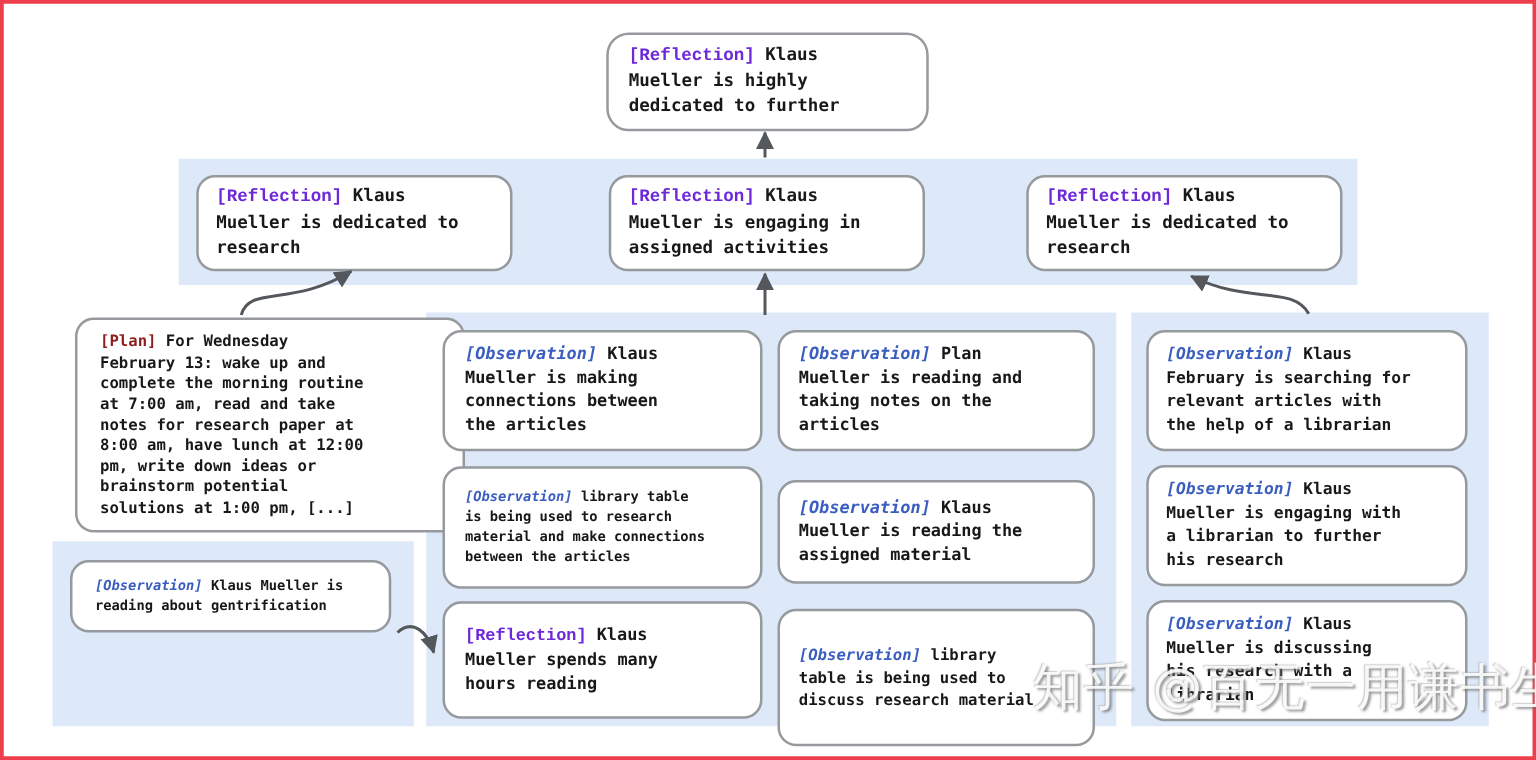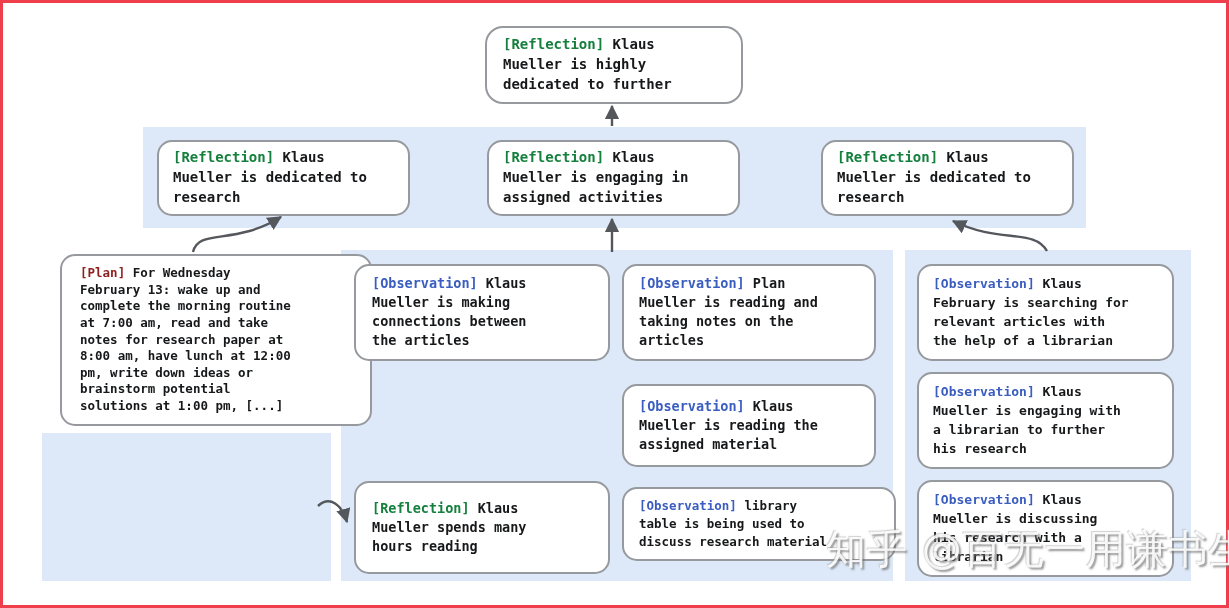--- a/index.html
+++ b/index.html
@@ -24,37 +24,37 @@
     position:absolute;
     background:#ffffff;
     border:2px solid #96999d;
     border-radius:15px;
     color:#17181a;
     font-weight:bold;
     box-sizing:border-box;
     z-index:5;
   }
   .node .body{white-space:pre-wrap;}
-  .tag-reflection{color:#15803d;}
-  .tag-observation{color:#3a5dc0;}
+  .tag-reflection{color:#6d28d9;font-family:Liberation Mono, monospace;}
+  .tag-observation{color:#3a5dc0;font-style:italic;}
   .tag-plan{color:#8e1f1f;}
 
   .n-root {left:485px;top:26px; width:258px;font-size:14px;  line-height:1.42;padding:7px 16px;border-radius:18px;}
   .n-l2a  {left:157px;top:140px;width:253px;font-size:14px;  line-height:1.42;padding:6px 14px;}
   .n-l2b  {left:487px;top:140px;width:253px;font-size:14px;  line-height:1.42;padding:6px 14px;}
   .n-l2c  {left:821px;top:140px;width:253px;font-size:14px;  line-height:1.42;padding:6px 14px;}
   .n-plan {left:60px; top:254px;width:312px;font-size:12.5px;line-height:1.33;padding:9px 18px;}
   .n-obsl1{left:56px; top:448px;width:257px;font-size:11px;  line-height:1.45;padding:11px 18px;}
   .n-obsl2{left:56px; top:517px;width:257px;font-size:11px;  line-height:1.45;padding:11px 18px;}
   .n-m1   {left:354px;top:264px;width:256px;font-size:13.5px;line-height:1.42;padding:8px 16px;}
   .n-m2   {left:354px;top:373px;width:256px;font-size:11px;  line-height:1.45;padding:15px 16px;}
   .n-m3   {left:354px;top:481px;width:256px;font-size:13.5px;line-height:1.42;padding:16px 16px;}
   .n-n1   {left:622px;top:264px;width:254px;font-size:13.5px;line-height:1.42;padding:8px 15px;}
   .n-n2   {left:622px;top:384px;width:254px;font-size:13.5px;line-height:1.42;padding:11px 15px;}
-  .n-n3   {left:622px;top:487px;width:274px;font-size:12.5px;line-height:1.45;padding:8px 15px;}
+  .n-n3   {left:622px;top:487px;width:254px;font-size:12.5px;line-height:1.45;padding:26px 15px;}
   .n-r1   {left:917px;top:264px;width:257px;font-size:13px;  line-height:1.45;padding:9px 14px;}
   .n-r2   {left:917px;top:372px;width:257px;font-size:13px;  line-height:1.45;padding:9px 14px;}
   .n-r3   {left:917px;top:480px;width:257px;font-size:13px;  line-height:1.45;padding:9px 14px;}
 
   .band-top  {left:143px;top:127px;width:943px;height:101px;}
   .band-left {left:42px; top:433px;width:289px;height:148px;}
   .band-mid  {left:341px;top:250px;width:552px;height:331px;}
   .band-right{left:905px;top:250px;width:286px;height:331px;}
 
   .arrows{position:absolute;inset:0;z-index:8;pointer-events:none;}
@@ -127,27 +127,39 @@
 February 13: wake up and
 complete the morning routine
 at 7:00 am, read and take
 notes for research paper at
 8:00 am, have lunch at 12:00
 pm, write down ideas or
 brainstorm potential
 solutions at 1:00 pm, [...]</span>
   </div>
 
+  <div class="node n-obsl1">
+    <span class="tag tag-observation">[Observation]</span>
+    <span class="body">Klaus Mueller is
+reading about gentrification</span>
+  </div>
 
   <div class="node n-m1">
     <span class="tag tag-observation">[Observation]</span>
     <span class="body">Klaus
 Mueller is making
 connections between
 the articles</span>
+  </div>
+  <div class="node n-m2">
+    <span class="tag tag-observation">[Observation]</span>
+    <span class="body">library table
+is being used to research
+material and make connections
+between the articles</span>
   </div>
   <div class="node n-m3">
     <span class="tag tag-reflection">[Reflection]</span>
     <span class="body">Klaus
 Mueller spends many
 hours reading</span>
   </div>
 
   <div class="node n-n1">
     <span class="tag tag-observation">[Observation]</span>

